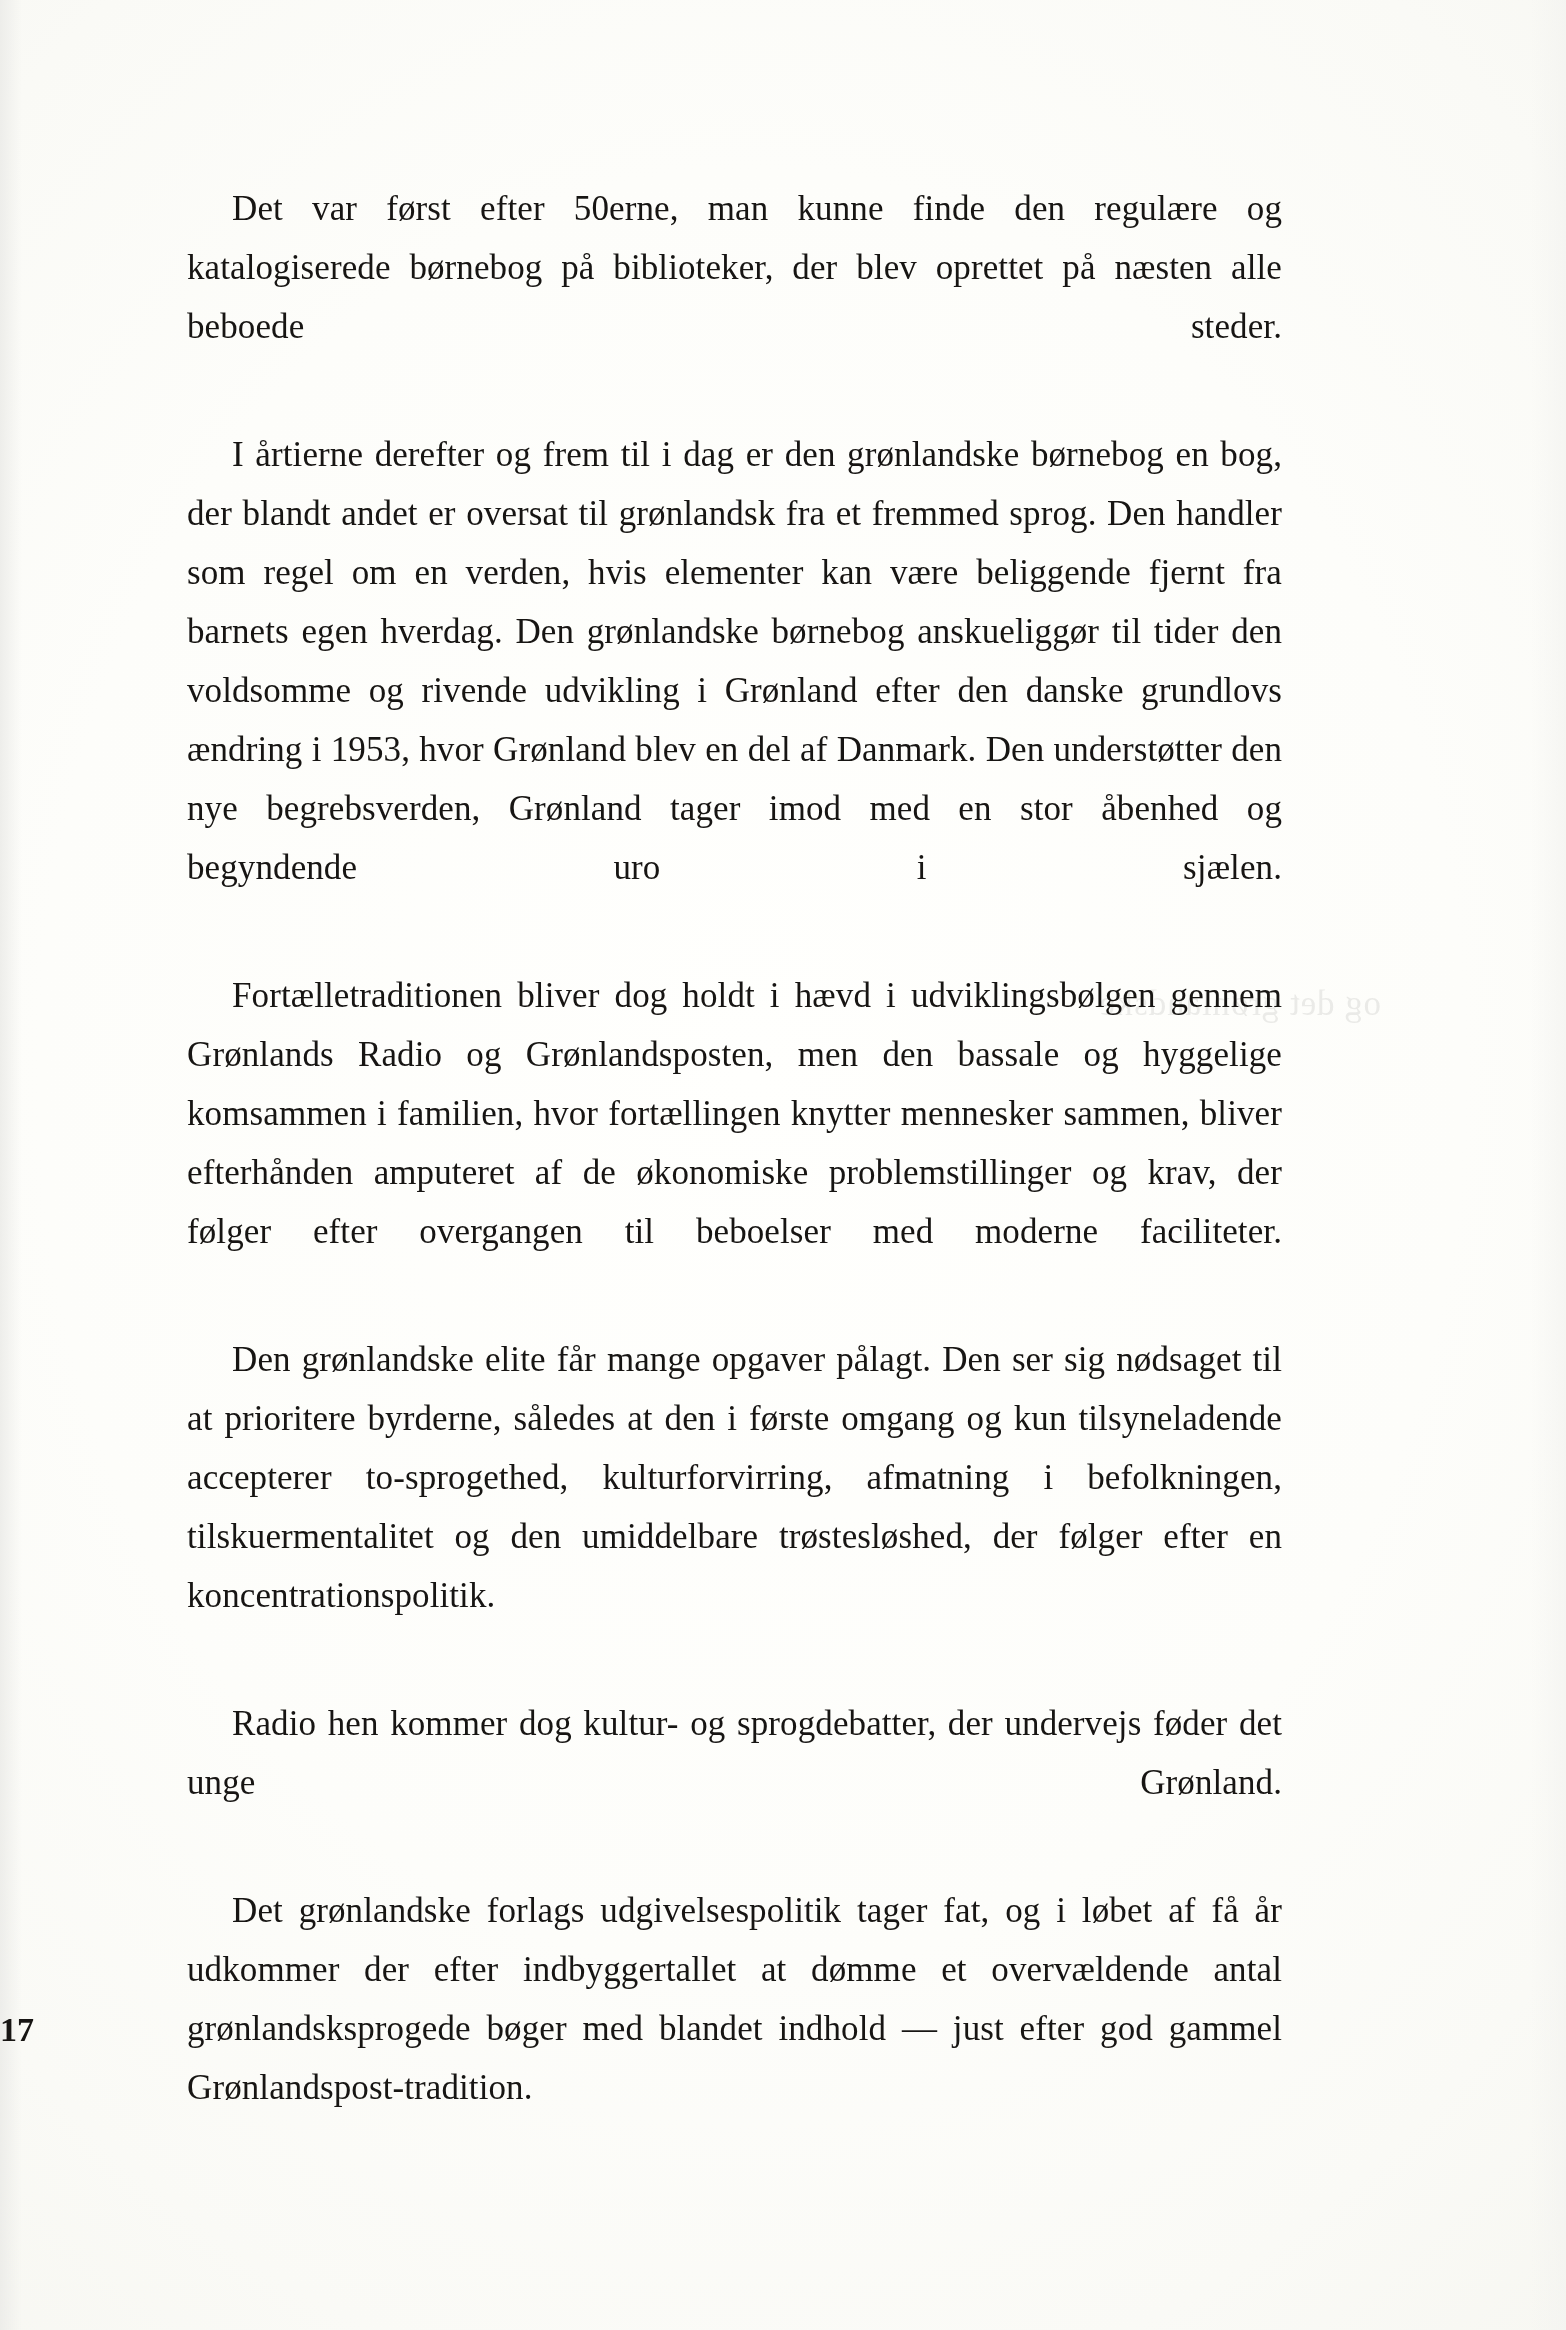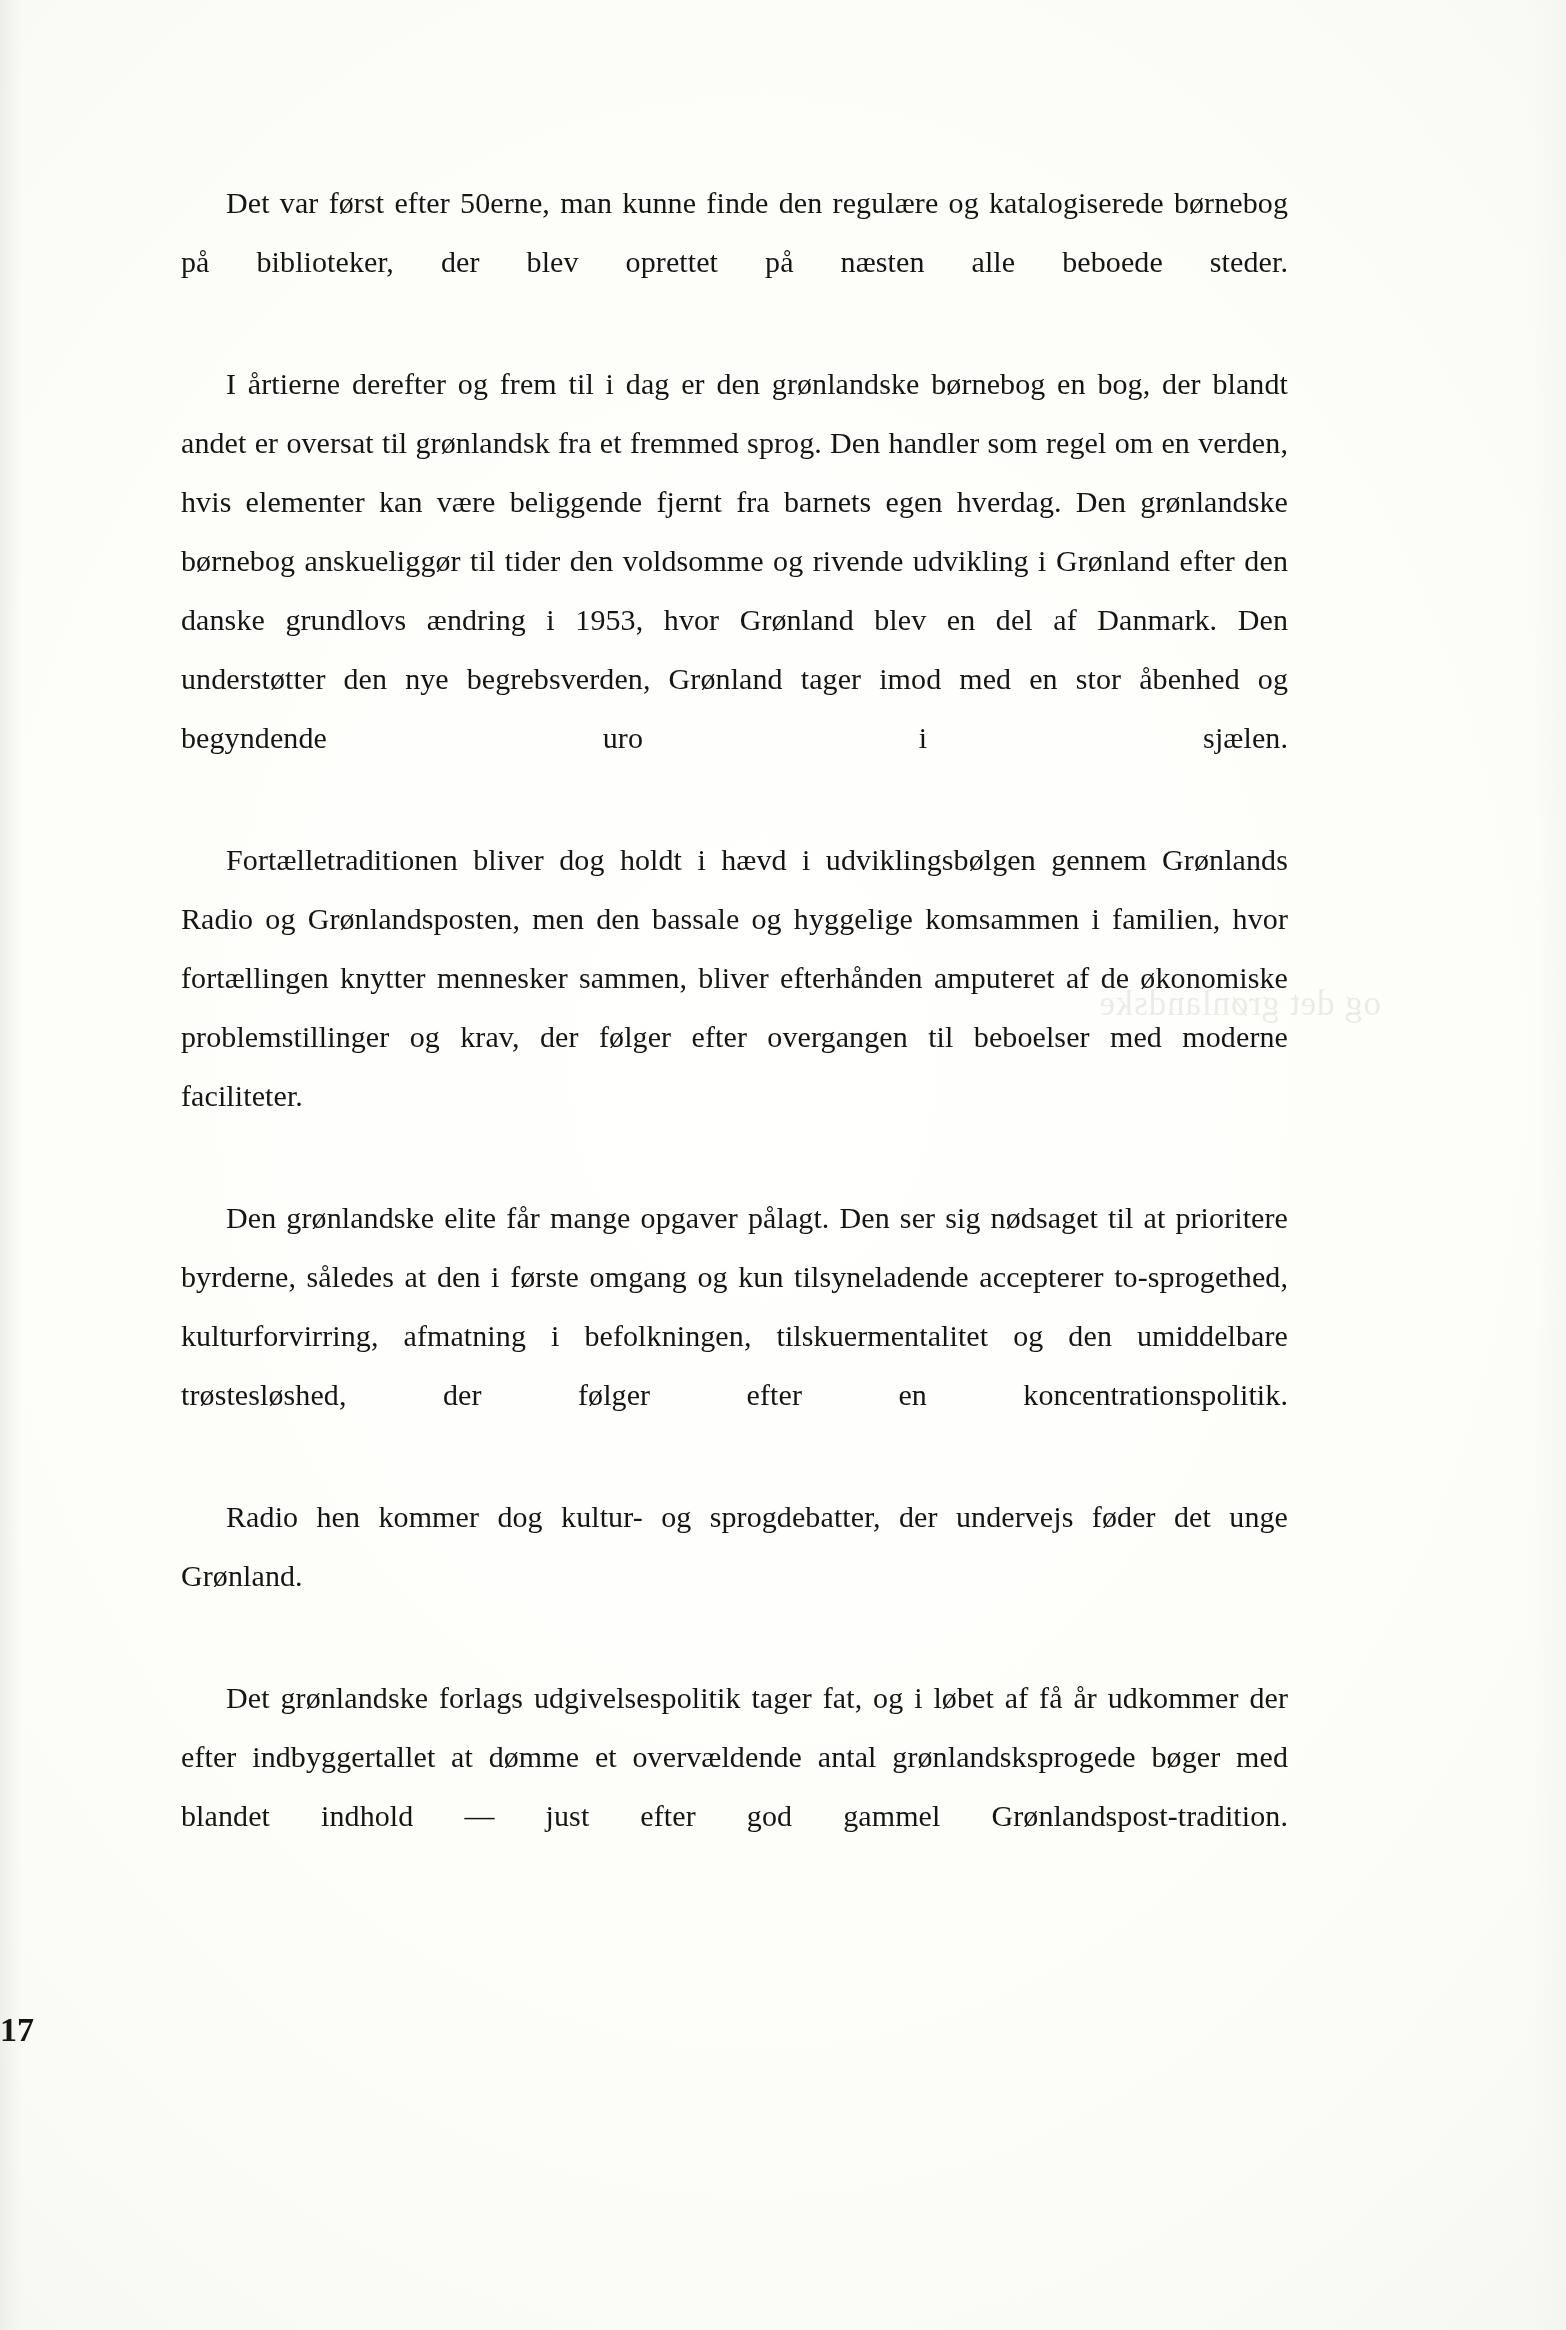--- a/index.html
+++ b/index.html
@@ -54,25 +54,25 @@
   }
 
   #text-block {
     position: absolute;
     left: 177px;
     top: 169px;
     width: 1115px;
   }
 
   p.para {
-    margin: 4px;
+    margin: 10px;
     text-align: justify;
     text-justify: inter-word;
     text-indent: 45px;
-    font-size: 30px;
+    font-size: 35px;
     line-height: 59px;
     color: #171513;
     letter-spacing: 0.1px;
     word-spacing: 0.4px;
     -webkit-font-smoothing: antialiased;
   }
 
   p.para:last-of-type {
     text-align: justify;
   }

